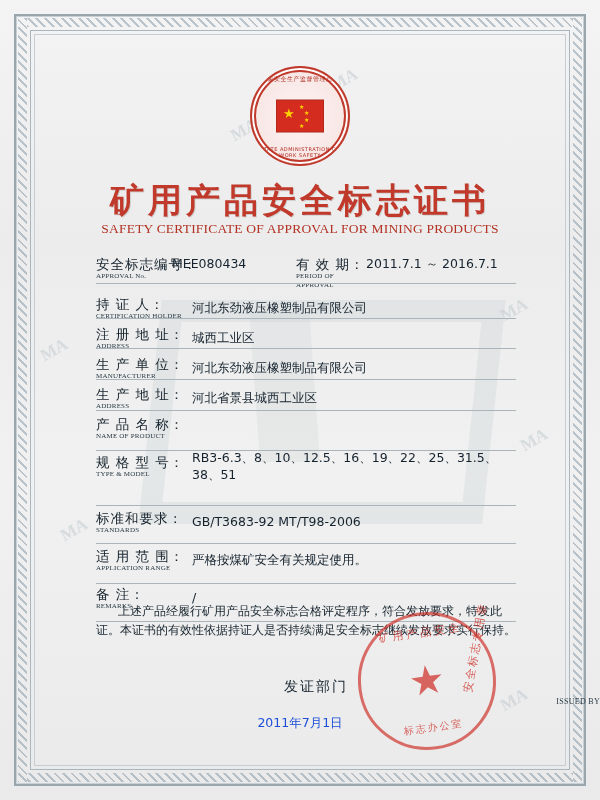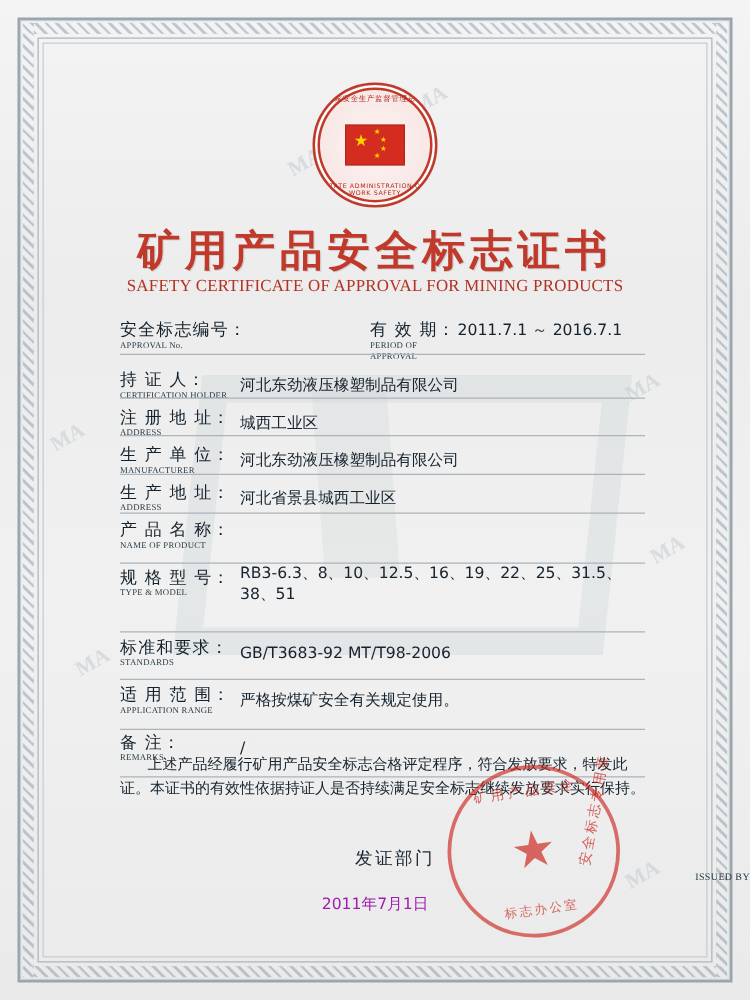--- a/index.html
+++ b/index.html
@@ -243,21 +243,21 @@
     font-family: "Liberation Serif", serif;
     margin-top: 1px;
     text-align: right;
   }
   .issue-date {
     position: absolute;
     left: 0; right: 0;
     top: 715px;
     text-align: center;
     font-size: 12.5px;
-    color: #a21caf;
+    color: #1d4ed8;
   }
 
   
   .seal {
     position: absolute;
     left: 358px;
     top: 612px;
     width: 132px; height: 132px;
     border-radius: 50%;
     border: 3px solid rgba(206,40,34,.80);
@@ -344,20 +344,21 @@
   <div class="title-en">SAFETY CERTIFICATE OF APPROVAL FOR MINING PRODUCTS</div>
 
   <div class="content">
 
     <div class="row-top">
       <div class="f1">
         <div class="lbl lbl2">
           <span class="cn">安全标志编号：</span>
           <span class="en">APPROVAL No.</span>
         </div>
+        <div class="val" style="flex:0 0 110px;">MEE080434</div>
       </div>
       <div class="f2">
         <div class="lbl lbl3">
           <span class="cn">有 效 期：</span>
           <span class="en">PERIOD OF APPROVAL</span>
         </div>
         <div class="val">2011.7.1 ～ 2016.7.1</div>
       </div>
     </div>
 

